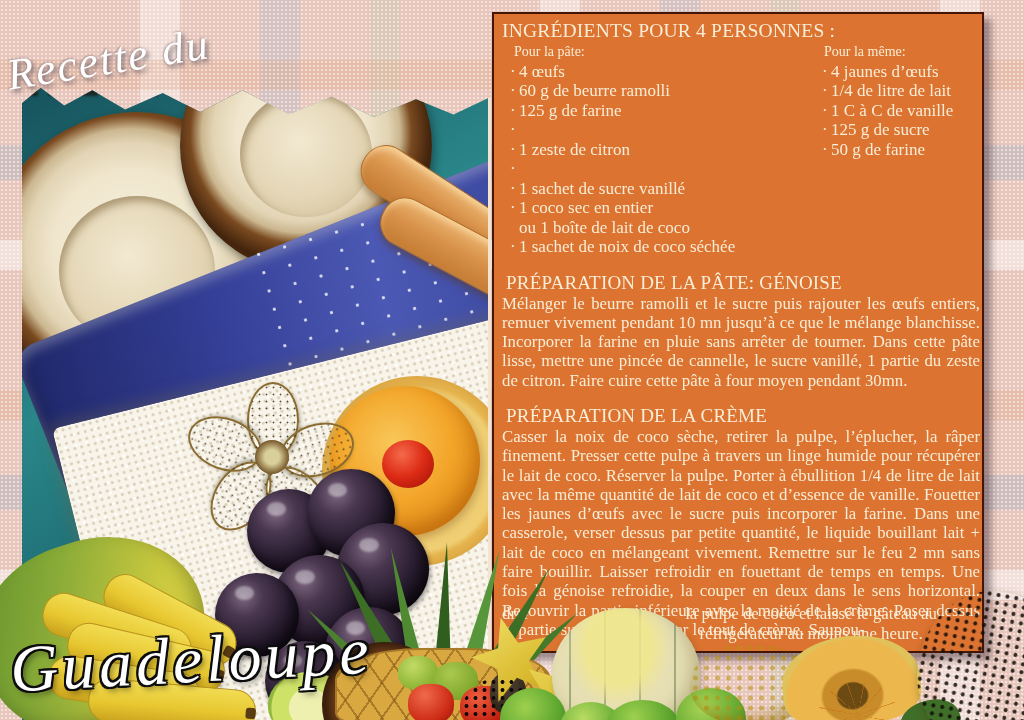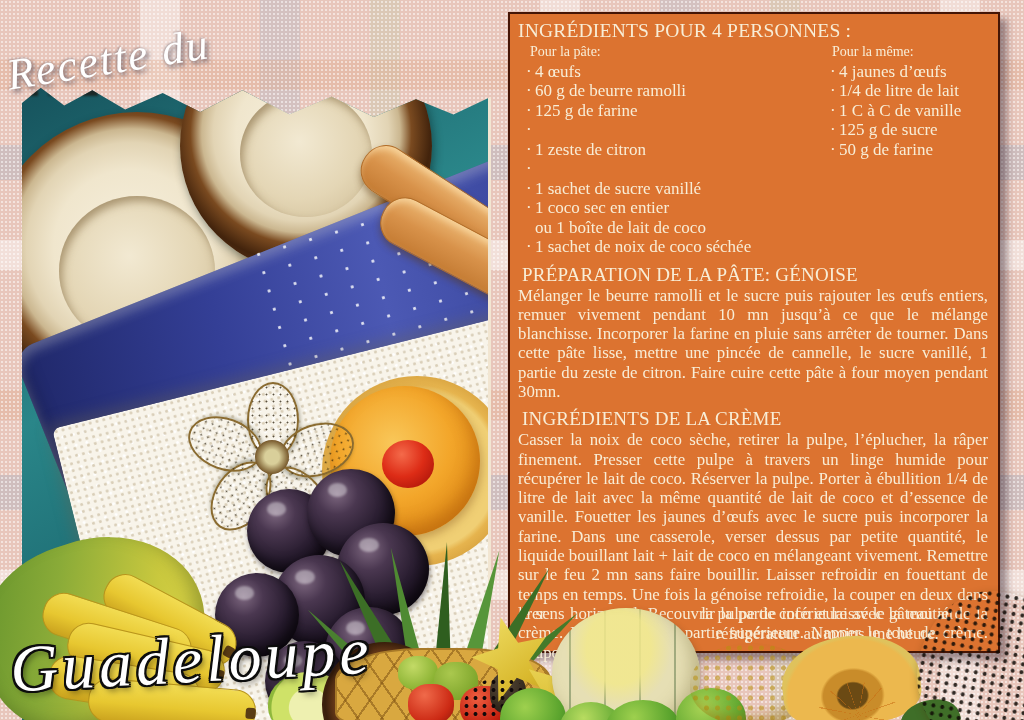--- a/index.html
+++ b/index.html
@@ -64,31 +64,31 @@
   .title-script{position:absolute;left:6px;top:34px;z-index:3;transform:rotate(-9deg);
          font-style:italic;font-size:44px;color:#ffffff;letter-spacing:2px;
          text-shadow:2px 3px 5px rgba(95,85,95,.85), -1px -1px 2px rgba(95,85,95,.4);}
   .title-main{position:absolute;left:146px;top:2px;z-index:3;font-family:"DejaVu Serif", serif;
          font-weight:bold;font-size:45px;letter-spacing:2px;color:#ffffff;
          text-shadow:-2px -2px 0 #2b3a72,2px -2px 0 #2b3a72,-2px 2px 0 #2b3a72,2px 2px 0 #2b3a72,0 -2px 0 #2b3a72,0 2px 0 #2b3a72,-2px 0 0 #2b3a72,2px 0 0 #2b3a72,4px 5px 4px rgba(40,40,70,.35);}
   .title-region{position:absolute;left:10px;top:622px;z-index:6;transform:rotate(-3deg);
          font-style:italic;font-size:66px;color:#ffffff;letter-spacing:4px;
          text-shadow:-2px -2px 0 #0d0d0d,2px -2px 0 #0d0d0d,-2px 2px 0 #0d0d0d,2px 2px 0 #0d0d0d,0 -2px 0 #0d0d0d,0 2px 0 #0d0d0d,-2px 0 0 #0d0d0d,2px 0 0 #0d0d0d,3px 4px 6px rgba(0,0,0,.5);}
   
-  .panel{position:absolute;left:508px;top:12px;width:492px;height:641px;z-index:2;box-sizing:border-box;
-         background:#dc7330;border:2px solid #451505;padding:5px 10px 6px 8px;
+  .panel{position:absolute;left:492px;top:12px;width:492px;height:641px;z-index:2;box-sizing:border-box;
+         background:#dc7330;border:2px solid #451505;padding:5px 2px 6px 8px;
          box-shadow:7px 7px 7px rgba(70,50,60,.5);color:#f8edd6;}
   .panel-header{font-size:19.5px;line-height:23px;letter-spacing:.2px;}
   .ing-columns{display:flex;}
   .ing-left{flex:1;}
   .ing-right{width:158px;}
   .ing-heading{font-size:14px;line-height:19.5px;padding-left:12px;}
   .ing-item{display:flex;font-size:17px;line-height:19.5px;padding-left:8px;}
   .ing-item .b{width:9px;flex:none;}
-  .sec-heading{font-size:19px;line-height:22px;padding-left:4px;margin-top:7px;letter-spacing:.2px;}
+  .sec-heading{font-size:19px;line-height:22px;padding-left:4px;margin-top:15px;letter-spacing:.2px;}
   .sec-body{margin:0;font-size:16.8px;line-height:19.3px;text-align:justify;}
   .tail{position:absolute;left:8px;right:12px;bottom:8px;display:flex;font-size:16.8px;line-height:19.5px;}
   .tail-right{margin-left:auto;width:318px;text-align:center;}
   
   .fruit{position:absolute;z-index:4;}
   .leaf{position:absolute;clip-path:polygon(50% 0,90% 100%,10% 100%);}
   .banana{position:absolute;height:42px;border-radius:21px;border:1px solid #b8941c;
          background:linear-gradient(180deg,#f2dc52 0%,#e7c730 55%,#caa21e 100%);}
   .banana::after{content:'';position:absolute;right:-1px;top:38%;width:10px;height:11px;background:#5a3c14;border-radius:3px;}
   .star{clip-path:polygon(50% 0%,63% 33%,98% 35%,70% 56%,80% 92%,50% 71%,20% 92%,30% 56%,2% 35%,37% 33%);
@@ -200,21 +200,21 @@
             <span>125 g de sucre</span>
           </div>
         <div class="ing-item" style="padding-left:0;">
             <span class="b">·</span>
             <span>50 g de farine</span>
           </div>
       </div>
     </div>
     <div class="sec-heading">PRÉPARATION DE LA PÂTE: GÉNOISE</div>
     <p class="sec-body">Mélanger le beurre ramolli et le sucre puis rajouter les œufs entiers, remuer vivement pendant 10 mn jusqu’à ce que le mélange blanchisse. Incorporer la farine en pluie sans arrêter de tourner. Dans cette pâte lisse, mettre une pincée de cannelle, le sucre vanillé, 1 partie du zeste de citron. Faire cuire cette pâte à four moyen pendant 30mn.</p>
-    <div class="sec-heading">INGRÉDIENTS DE LA CRÈME</div>
+    <div class="sec-heading">PRÉPARATION DE LA CRÈME</div>
     <p class="sec-body">Casser la noix de coco sèche, retirer la pulpe, l’éplucher, la râper finement. Presser cette pulpe à travers un linge humide pour récupérer le lait de coco. Réserver la pulpe. Porter à ébullition 1/4 de litre de lait avec la même quantité de lait de coco et d’essence de vanille. Fouetter les jaunes d’œufs avec le sucre puis incorporer la farine. Dans une casserole,  verser dessus par petite quantité, le liquide bouillant lait + lait de coco en mélangeant vivement. Remettre sur le feu 2 mn sans faire bouillir. Laisser refroidir en fouettant de temps en temps. Une fois la génoise refroidie, la couper en deux dans le sens horizontal. Recouvrir la partie inférieure avec la moitié de la crème. Poser dessus la partie supérieure. Napper le tout de crème. Saupou-</p>
     <div class="tail">
       <span>drer</span>
       <span class="tail-right">
         <span style="display:block;">la pulpe de coco et laissé le gâteau  au</span>
         <span style="display:block;">réfrigérateur au moins une heure.</span>
       </span>
     </div>
   </div>
 

